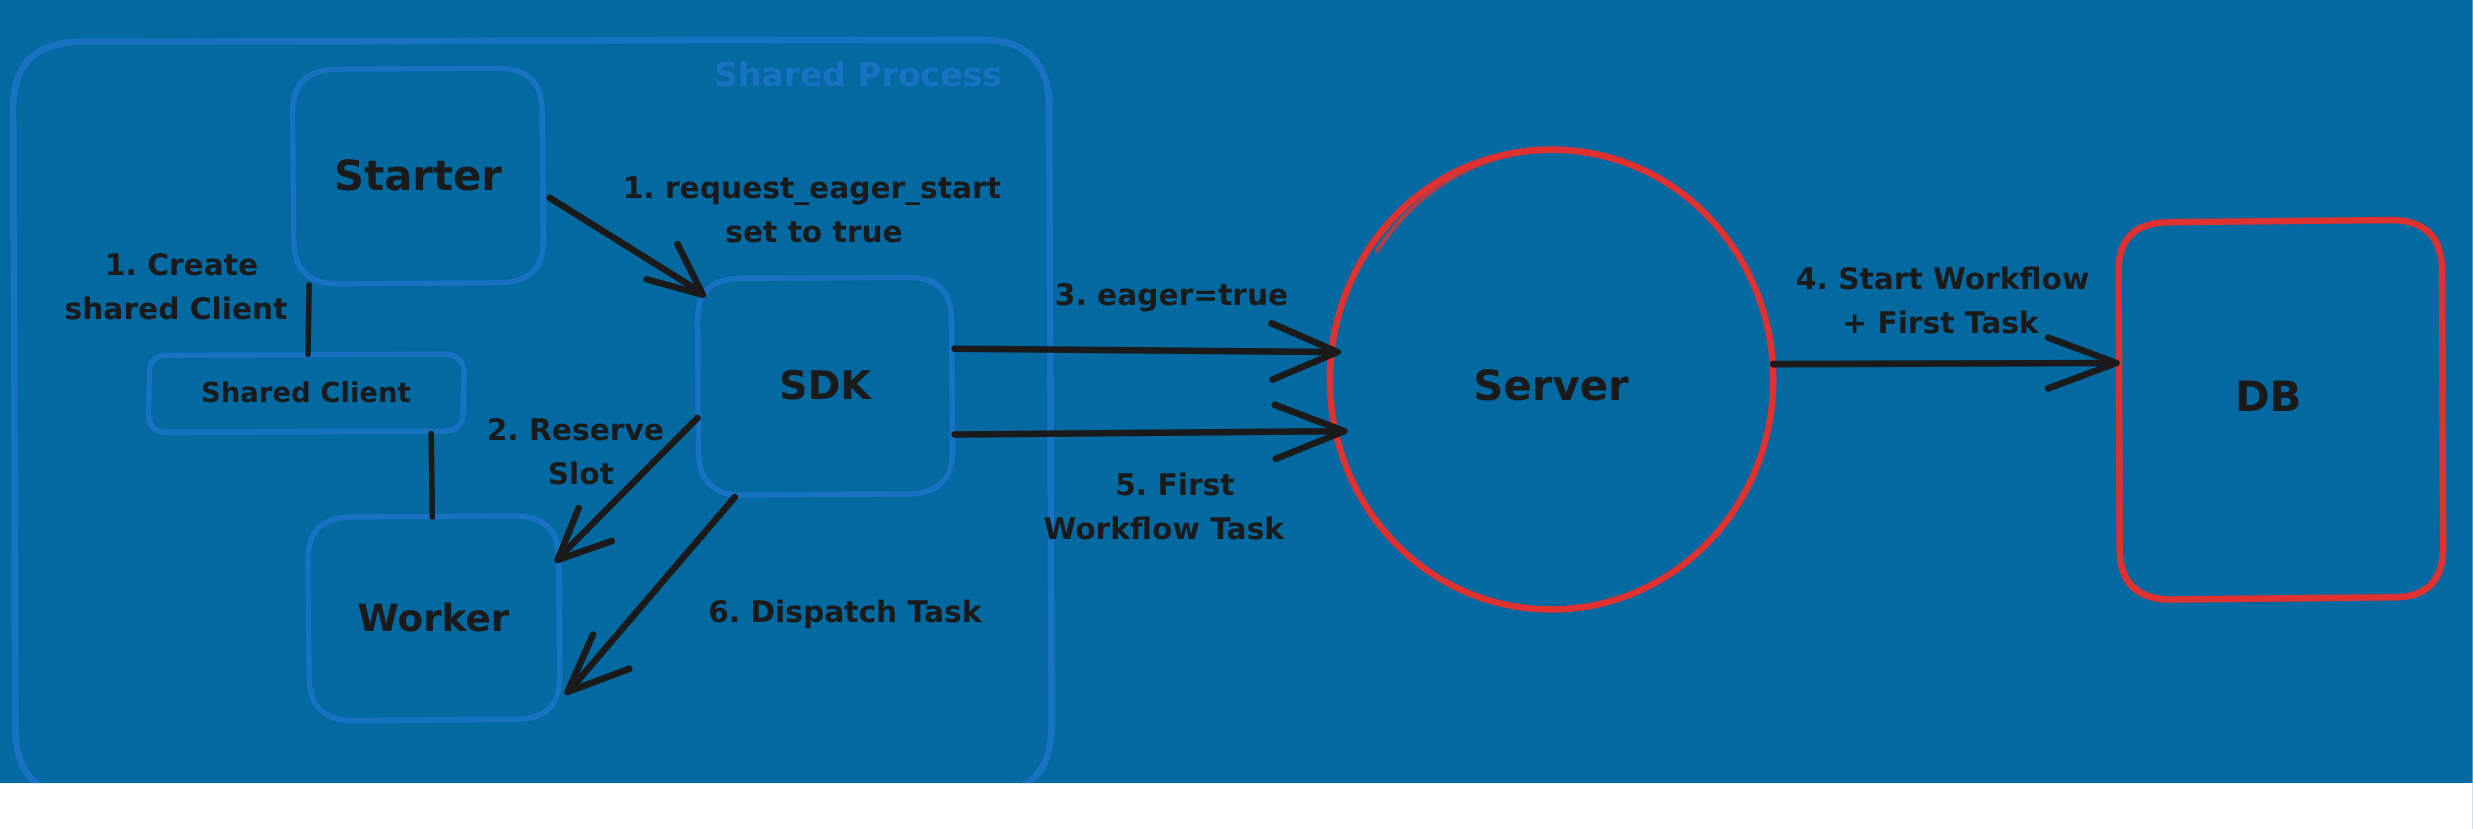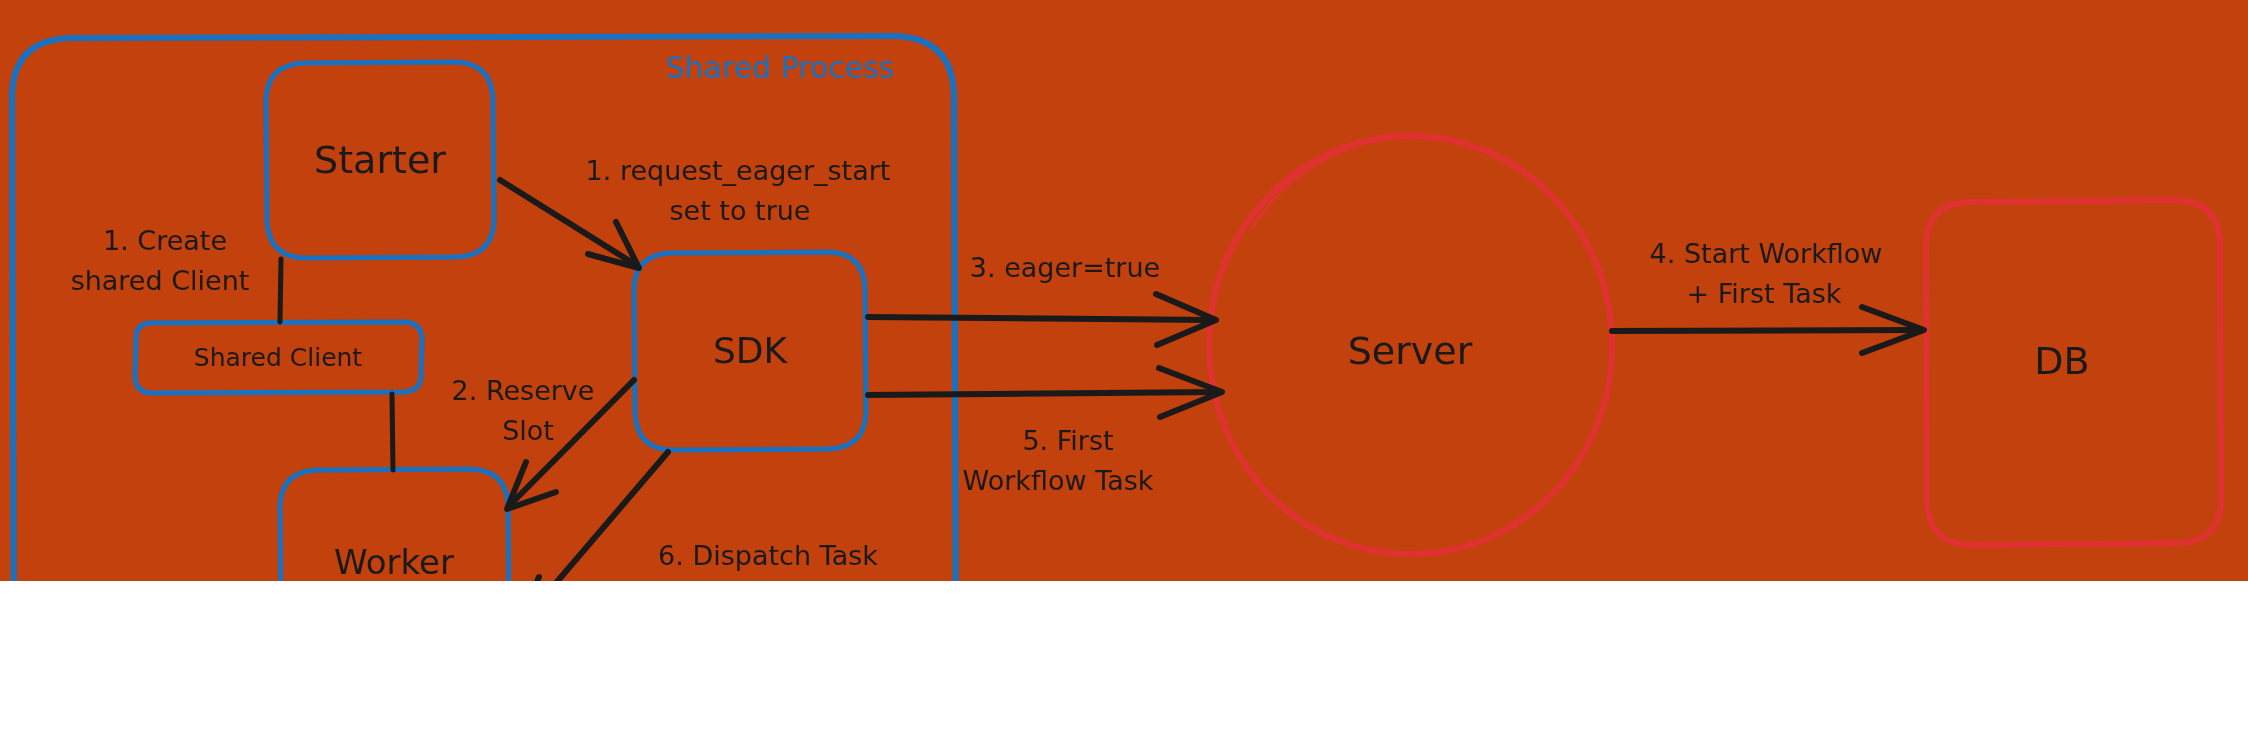--- a/index.html
+++ b/index.html
@@ -6,23 +6,24 @@
     margin: 0;
     padding: 0;
     background: #ffffff;
   }
   body {
     font-family: "DejaVu Sans", sans-serif;
   }
   #canvas {
     position: relative;
     width: 2248px;
-    height: 581px;
-    background: #c2410c;
+    height: 712px;
+    background: #0369a1;
     overflow: hidden;
+    font-weight: bold;
   }
   svg.layer {
     position: absolute;
     top: 0;
     left: 0;
     width: 2248px;
     height: 754px;
   }
   .node-label {
     font-family: "DejaVu Sans", sans-serif;

